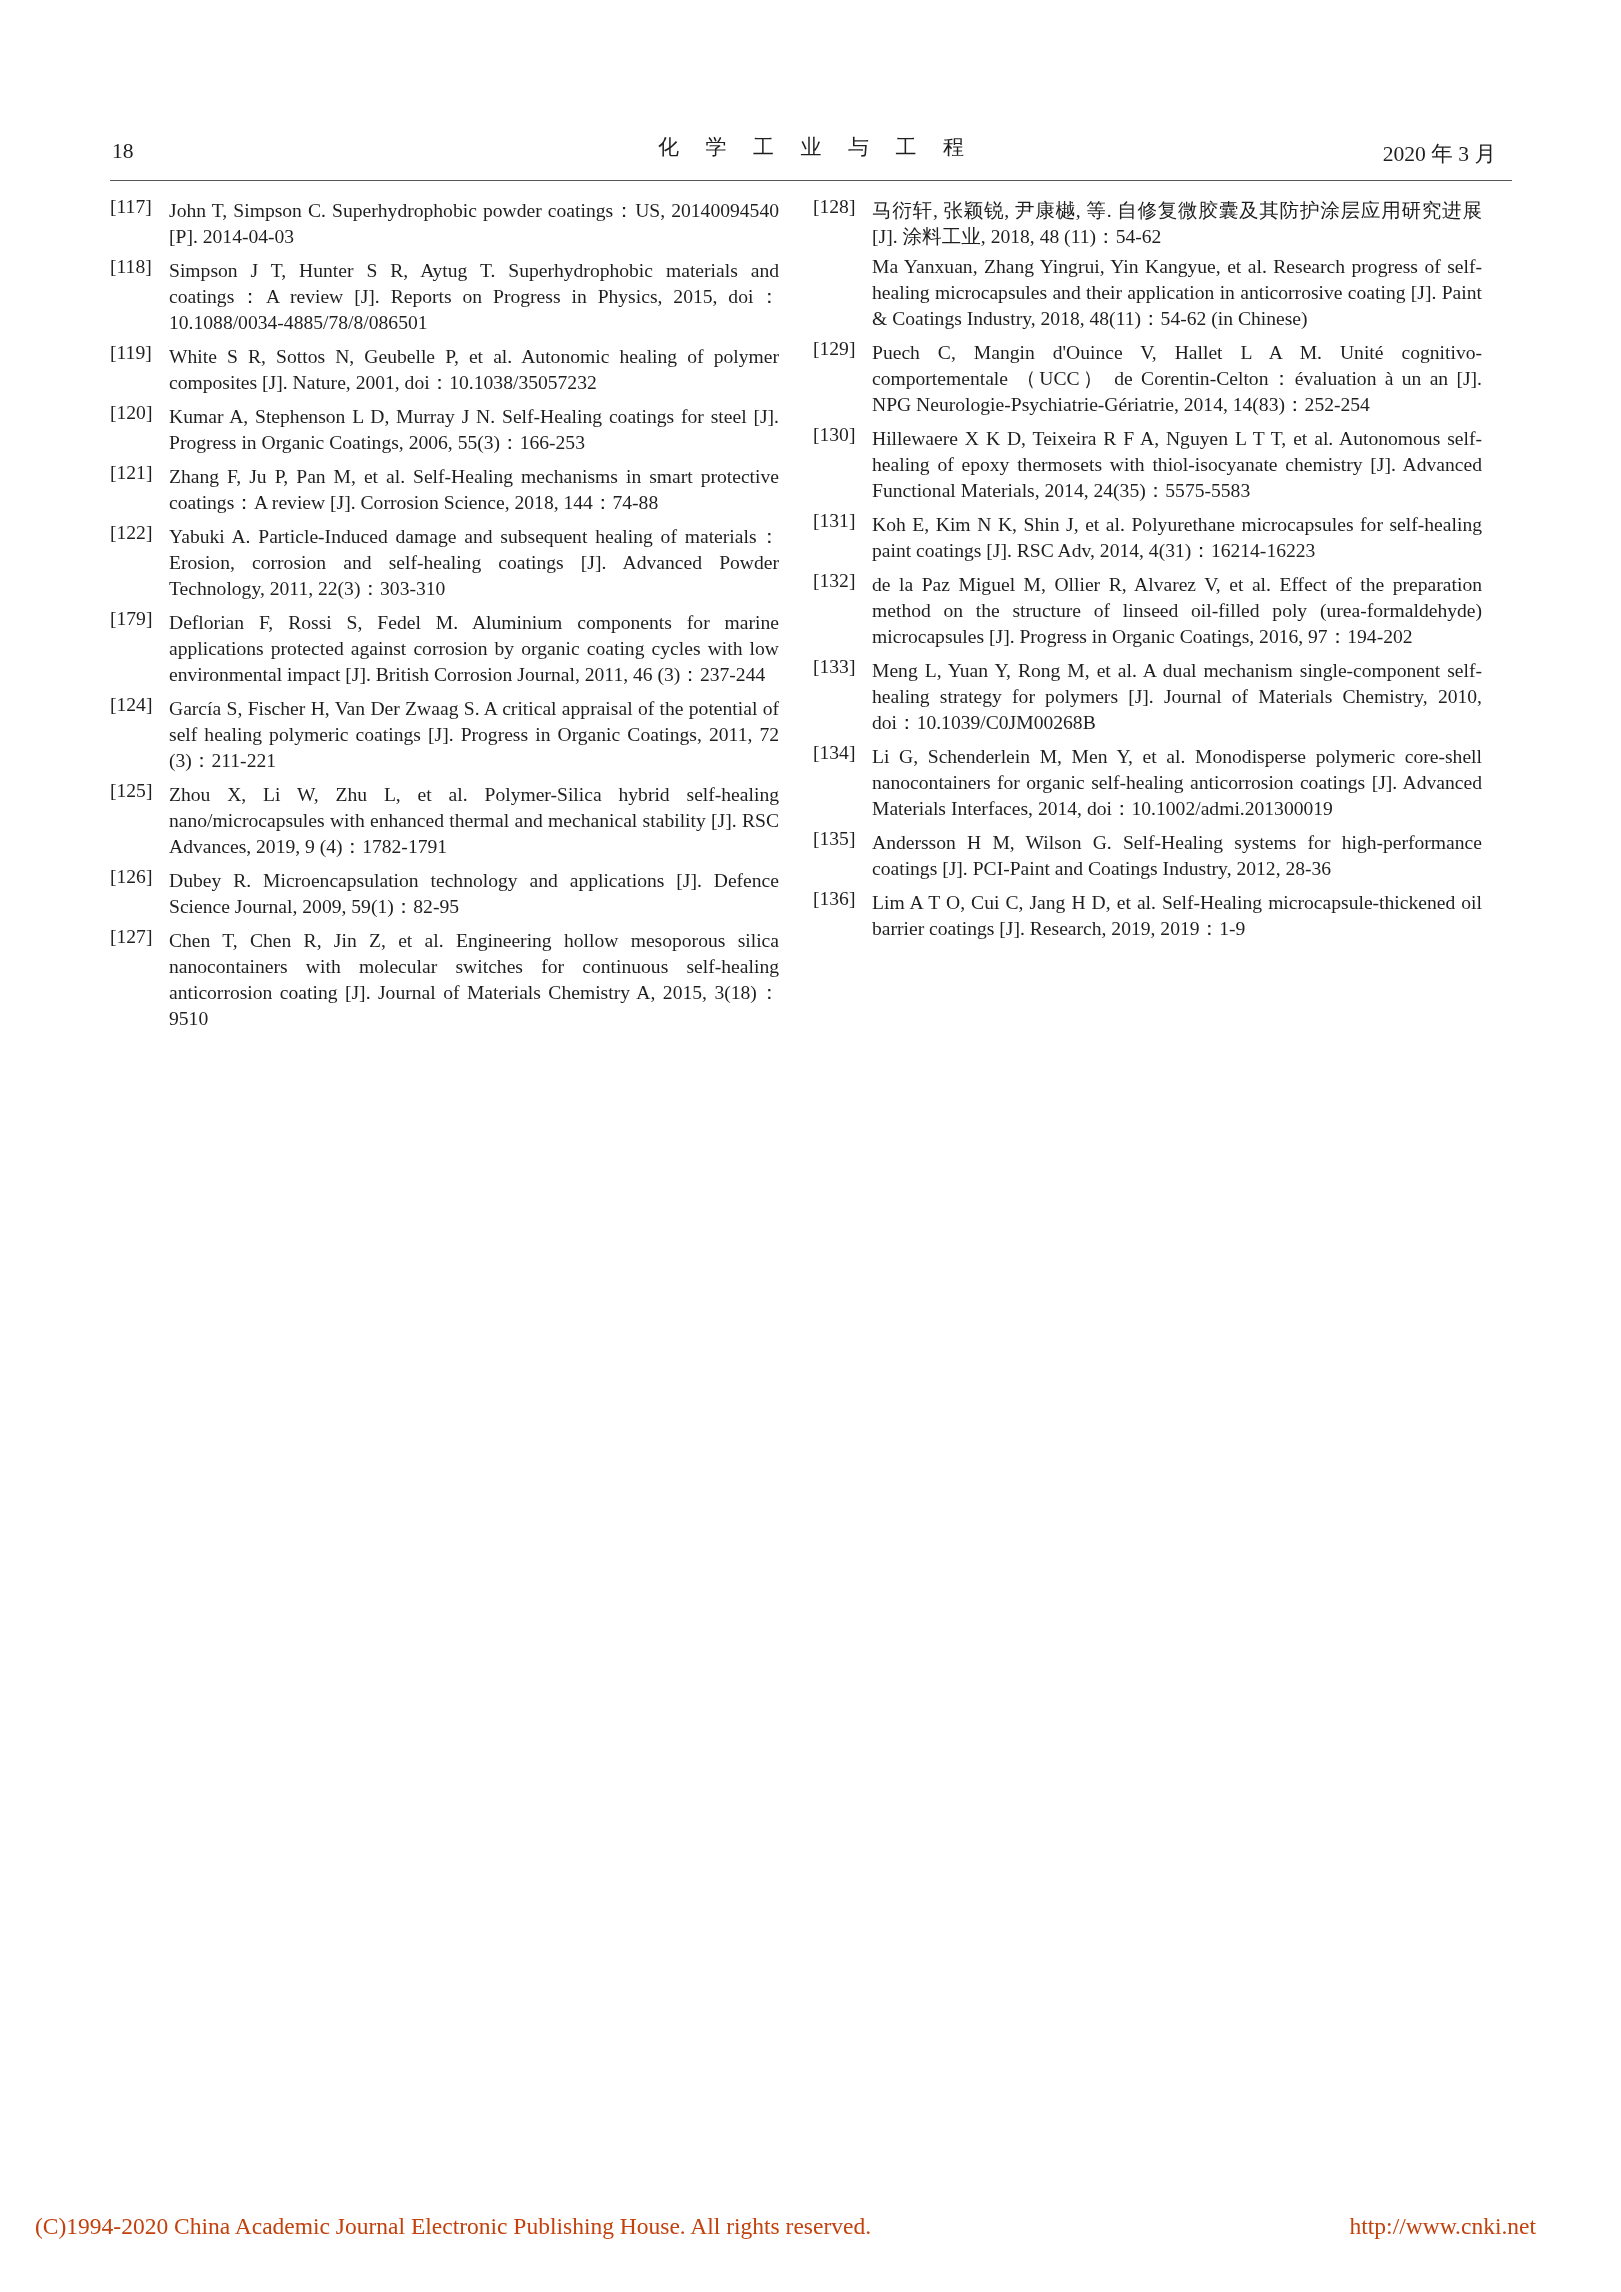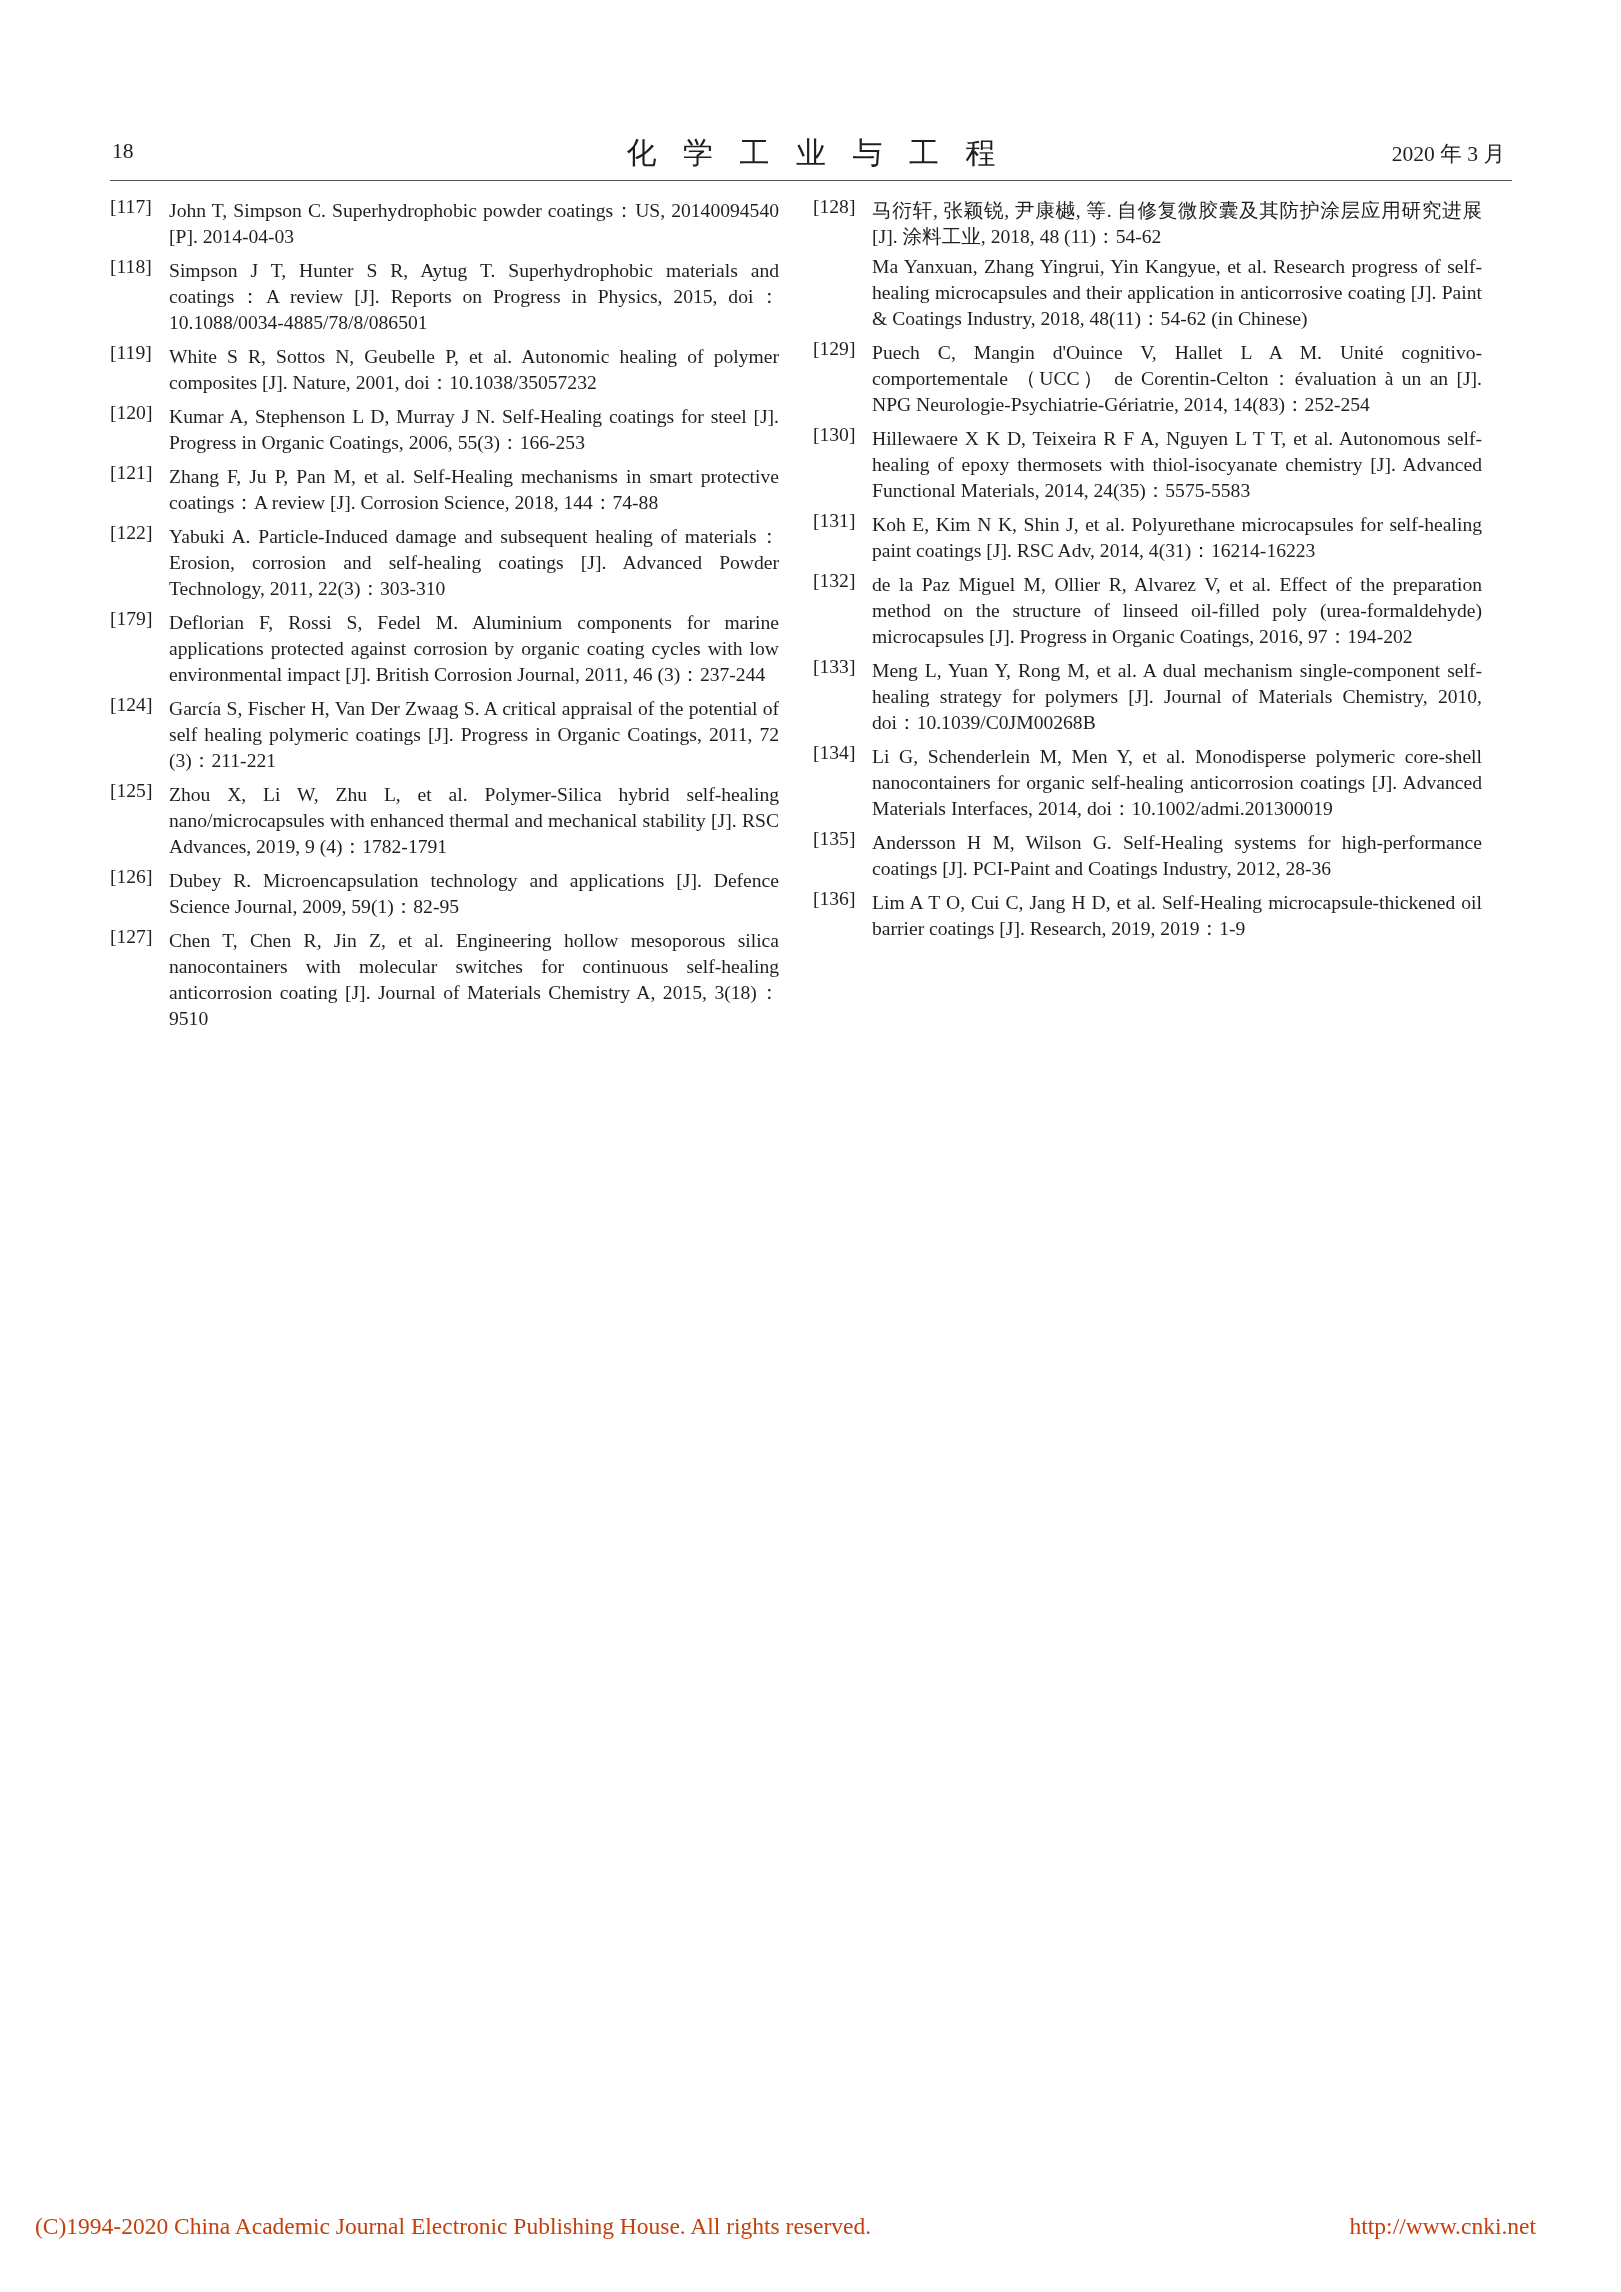--- a/index.html
+++ b/index.html
@@ -10,23 +10,23 @@
     font-family: "Liberation Serif", "DejaVu Serif", serif;
     color: #1f1f1f;
   }
   .page { position: relative; width: 1579px; height: 2293px; background: #ffffff; overflow: hidden; }
 
   
   .header { position: absolute; top: 133px; left: 110px; width: 1402px; height: 39px; }
   .page-number { position: absolute; left: 2px; top: 5.9px; font-size: 21.6px; }
   .journal-title {
     position: absolute; left: 50%; transform: translateX(-50%); top: 0;
-    font-size: 30px; letter-spacing: 26.5px; padding-left: 26.5px; white-space: nowrap;
-  }
-  .issue-date { position: absolute; right: 7px; top: 5.9px; font-size: 21.6px; }
+    font-size: 21px; letter-spacing: 26.5px; padding-left: 26.5px; white-space: nowrap;
+  }
+  .issue-date { position: absolute; right: 16px; top: 5.9px; font-size: 21.6px; }
   .header-rule {
     position: absolute; top: 180px; left: 110px; width: 1402px;
     border: none; border-top: 1px solid #555; margin: 0; height: 0;
   }
 
   
   .refs {
     position: absolute; top: 194px; left: 110px; width: 1402px;
     display: grid; grid-template-columns: 673px 673px; column-gap: 30px;
   }

